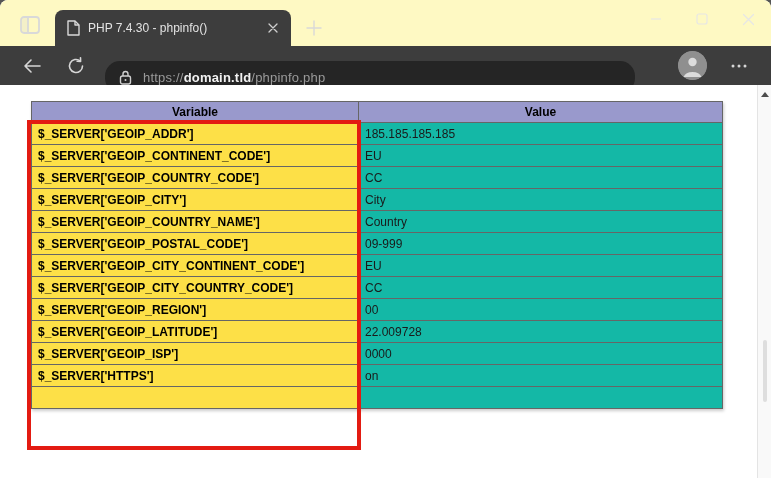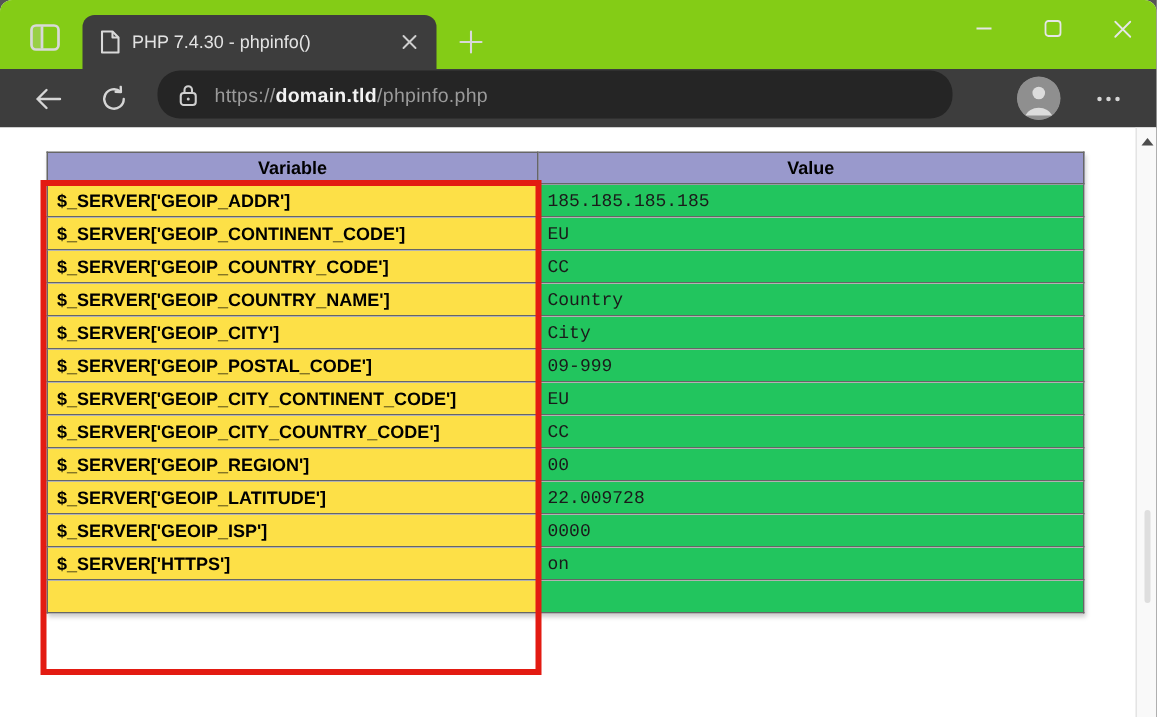--- a/index.html
+++ b/index.html
@@ -3,60 +3,60 @@
 <meta charset="utf-8">
 <style>
   * { margin:0; padding:0; box-sizing:border-box; }
   html,body { background:#555; }
   body { font-family:"Liberation Sans", sans-serif; }
 
   .window { position:relative; width:771px; height:478px; overflow:hidden;
             border-radius:8px 8px 0 0; background:#fff; }
 
   
-  .tabbar { position:absolute; top:0; left:0; width:100%; height:46px; background:#84cc16; }
+  .tabbar { position:absolute; top:0; left:0; width:100%; height:46px; background:#fef9c3; }
   .tab-actions-btn { position:absolute; left:14px; top:12px; width:32px; height:26px;
        display:flex; align-items:center; justify-content:center; background:none; border:none; cursor:pointer; }
   .tab { position:absolute; left:55px; top:10px; width:236px; height:36px; background:#3d3d3d;
          border-radius:8px 8px 0 0; display:flex; align-items:center; padding:0 8px 0 12px; gap:8px; }
   .tab-title { color:#e3e3e3; font-size:12px; flex:1; white-space:nowrap; overflow:hidden; }
   .tab-close { background:none; border:none; width:20px; height:20px; display:flex;
                align-items:center; justify-content:center; cursor:pointer; border-radius:4px; }
   .new-tab-btn { position:absolute; left:300px; top:14px; width:28px; height:28px; background:none;
                  border:none; display:flex; align-items:center; justify-content:center; cursor:pointer; }
   .win-controls { position:absolute; right:0; top:0; height:40px; display:flex; }
   .win-btn { width:46px; height:38px; background:none; border:none; display:flex;
              align-items:center; justify-content:center; cursor:pointer; }
 
   
   .toolbar { position:absolute; top:46px; left:0; width:100%; height:39px; background:#3d3d3d; }
   .nav-btn { position:absolute; top:4px; width:32px; height:32px; background:none; border:none;
              display:flex; align-items:center; justify-content:center; cursor:pointer; border-radius:4px; }
   .back-btn { left:16px; } .refresh-btn { left:60px; }
-  .urlbar { position:absolute; left:105px; top:1px; width:530px; height:32px; background:#252525;
+  .urlbar { position:absolute; left:105px; top:15px; width:530px; height:32px; background:#252525;
             border-radius:15px; display:flex; align-items:center; padding:0 14px; gap:11px; }
   .url-text { font-size:13px; color:#9a9a9a; white-space:nowrap; letter-spacing:.2px; }
   .url-domain { color:#f2f2f2; font-weight:bold; }
   .avatar { position:absolute; left:678px; top:5px; width:29px; height:29px; border-radius:50%;
             background:#8a8a8a; overflow:hidden; cursor:pointer; }
   .menu-btn { position:absolute; left:722px; top:4px; width:34px; height:32px; background:none;
               border:none; display:flex; align-items:center; justify-content:center; cursor:pointer; }
 
   
   .page { position:absolute; top:85px; left:0; width:771px; height:393px; background:#fff; overflow:hidden; }
 
   .phpinfo-table { position:absolute; left:31px; top:16px; width:692px; border-collapse:collapse;
                    font-size:12px; table-layout:fixed; box-shadow:1px 2px 3px #ccc; }
   .phpinfo-table th { height:21px; background:#9999cc; border:1px solid #666; font-weight:bold;
                       color:#000; text-align:center; padding:2px 17px; }
   .phpinfo-table td { height:22px; border:1px solid #666; padding:2px 5px 2px 6px; vertical-align:middle;
                       white-space:nowrap; overflow:hidden; }
   .phpinfo-table col.c-var { width:327px; }
   td.cell-e { background:#fde047; font-weight:bold; color:#000; }
-  td.cell-v { background:#22c55e; color:#1a1a1a;font-family:Liberation Mono, monospace; }
+  td.cell-v { background:#14b8a6; color:#1a1a1a; }
 
   .red-rect { position:absolute; left:27px; top:35px; width:334px; height:330px;
               border:4px solid #e31b12; pointer-events:none; }
 
   
   .scrollbar { position:absolute; right:0; top:0; width:14px; height:100%;
                background:#f9f9f9; border-left:1px solid #e4e4e4; }
   .scroll-up { position:absolute; top:4px; left:2px; width:10px; height:10px; background:none; border:none;
                display:flex; align-items:center; justify-content:center; cursor:pointer; }
   .scroll-up .tri { width:0; height:0; border-left:4px solid transparent; border-right:4px solid transparent;
@@ -183,26 +183,26 @@
         </tr>
         <tr>
           <td class="cell-e">$_SERVER['GEOIP_CONTINENT_CODE']</td>
           <td class="cell-v">EU</td>
         </tr>
         <tr>
           <td class="cell-e">$_SERVER['GEOIP_COUNTRY_CODE']</td>
           <td class="cell-v">CC</td>
         </tr>
         <tr>
+          <td class="cell-e">$_SERVER['GEOIP_CITY']</td>
+          <td class="cell-v">City</td>
+        </tr>
+        <tr>
           <td class="cell-e">$_SERVER['GEOIP_COUNTRY_NAME']</td>
           <td class="cell-v">Country</td>
-        </tr>
-        <tr>
-          <td class="cell-e">$_SERVER['GEOIP_CITY']</td>
-          <td class="cell-v">City</td>
         </tr>
         <tr>
           <td class="cell-e">$_SERVER['GEOIP_POSTAL_CODE']</td>
           <td class="cell-v">09-999</td>
         </tr>
         <tr>
           <td class="cell-e">$_SERVER['GEOIP_CITY_CONTINENT_CODE']</td>
           <td class="cell-v">EU</td>
         </tr>
         <tr>

